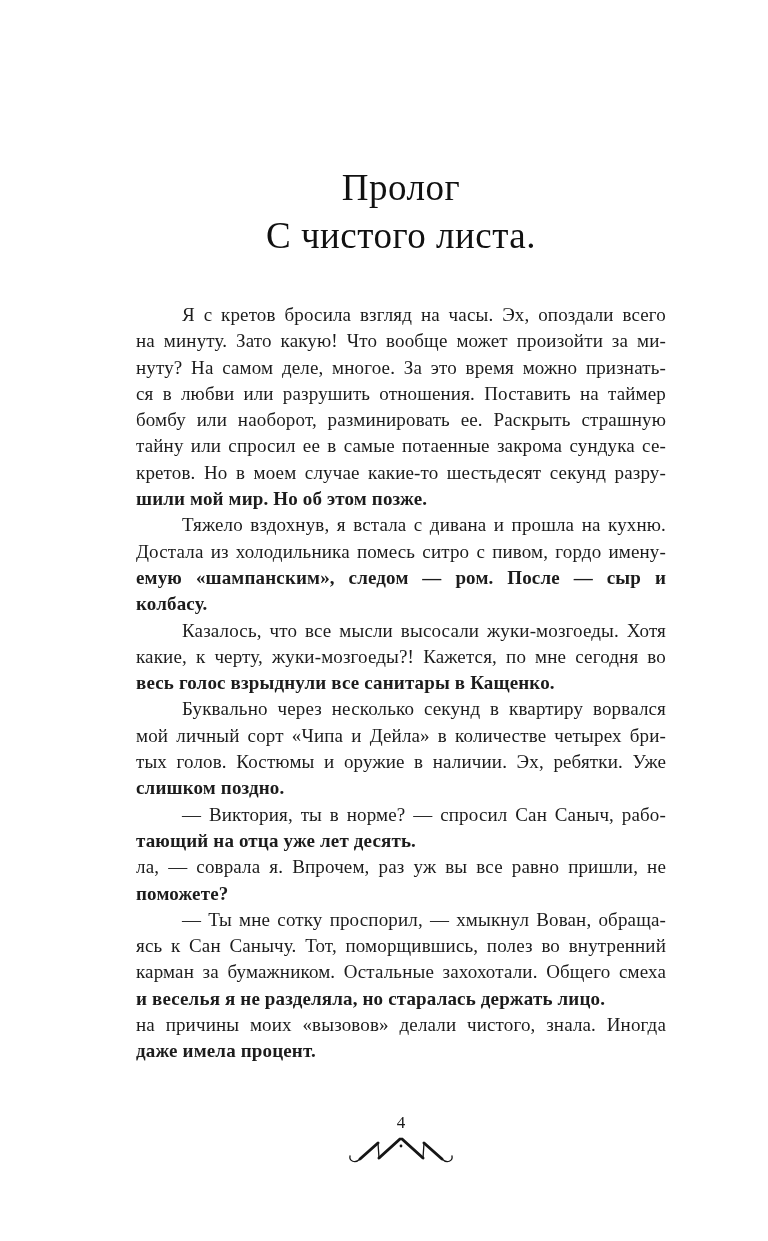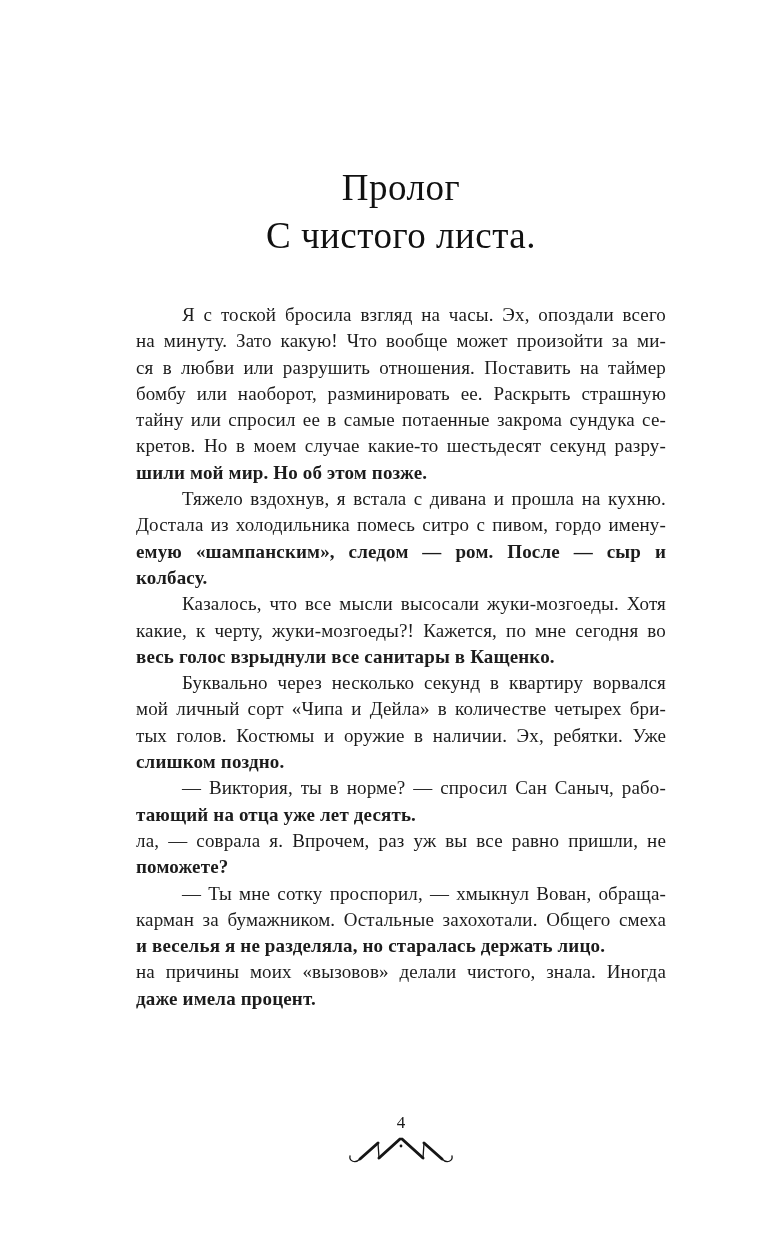--- a/index.html
+++ b/index.html
@@ -89,42 +89,44 @@
 </head>
 <body>
 
 <div class="page">
   <div class="content">
     <div class="title">
       <div>Пролог</div>
       <div>С чистого листа.</div>
     </div>
     <div class="body-text">
-        <div class="line first">Я с тоской бросила взгляд на часы. Эх, опоздали всего</div>
+        <div class="line first">Я с кретов бросила взгляд на часы. Эх, опоздали всего</div>
         <div class="line">на минуту. Зато какую! Что вообще может произойти за ми-</div>
+        <div class="line">нуту? На самом деле, многое. За это время можно признать-</div>
         <div class="line">ся в любви или разрушить отношения. Поставить на таймер</div>
         <div class="line">бомбу или наоборот, разминировать ее. Раскрыть страшную</div>
         <div class="line">тайну или спросил ее в самые потаенные закрома сундука се-</div>
         <div class="line">кретов. Но в моем случае какие-то шестьдесят секунд разру-</div>
         <div class="line last">шили мой мир. Но об этом позже.</div>
         <div class="line first">Тяжело вздохнув, я встала с дивана и прошла на кухню.</div>
         <div class="line">Достала из холодильника помесь ситро с пивом, гордо имену-</div>
         <div class="line last">емую «шампанским», следом — ром. После — сыр и колбасу.</div>
         <div class="line first">Казалось, что все мысли высосали жуки-мозгоеды. Хотя</div>
         <div class="line">какие, к черту, жуки-мозгоеды?! Кажется, по мне сегодня во</div>
         <div class="line last">весь голос взрыднули все санитары в Кащенко.</div>
         <div class="line first">Буквально через несколько секунд в квартиру ворвался</div>
         <div class="line">мой личный сорт «Чипа и Дейла» в количестве четырех бри-</div>
         <div class="line">тых голов. Костюмы и оружие в наличии. Эх, ребятки. Уже</div>
         <div class="line last">слишком поздно.</div>
         <div class="line first">— Виктория, ты в норме? — спросил Сан Саныч, рабо-</div>
         <div class="line last">тающий на отца уже лет десять.</div>
         <div class="line">ла, — соврала я. Впрочем, раз уж вы все равно пришли, не</div>
         <div class="line last">поможете?</div>
         <div class="line first">— Ты мне сотку проспорил, — хмыкнул Вован, обраща-</div>
+        <div class="line">ясь к Сан Санычу. Тот, поморщившись, полез во внутренний</div>
         <div class="line">карман за бумажником. Остальные захохотали. Общего смеха</div>
         <div class="line last">и веселья я не разделяла, но старалась держать лицо.</div>
         <div class="line">на причины моих «вызовов» делали чистого, знала. Иногда</div>
         <div class="line last">даже имела процент.</div>
       </div>
   </div>
 
   <div class="footer">
     <div class="pagenum">4</div>
     <div class="ornament">

